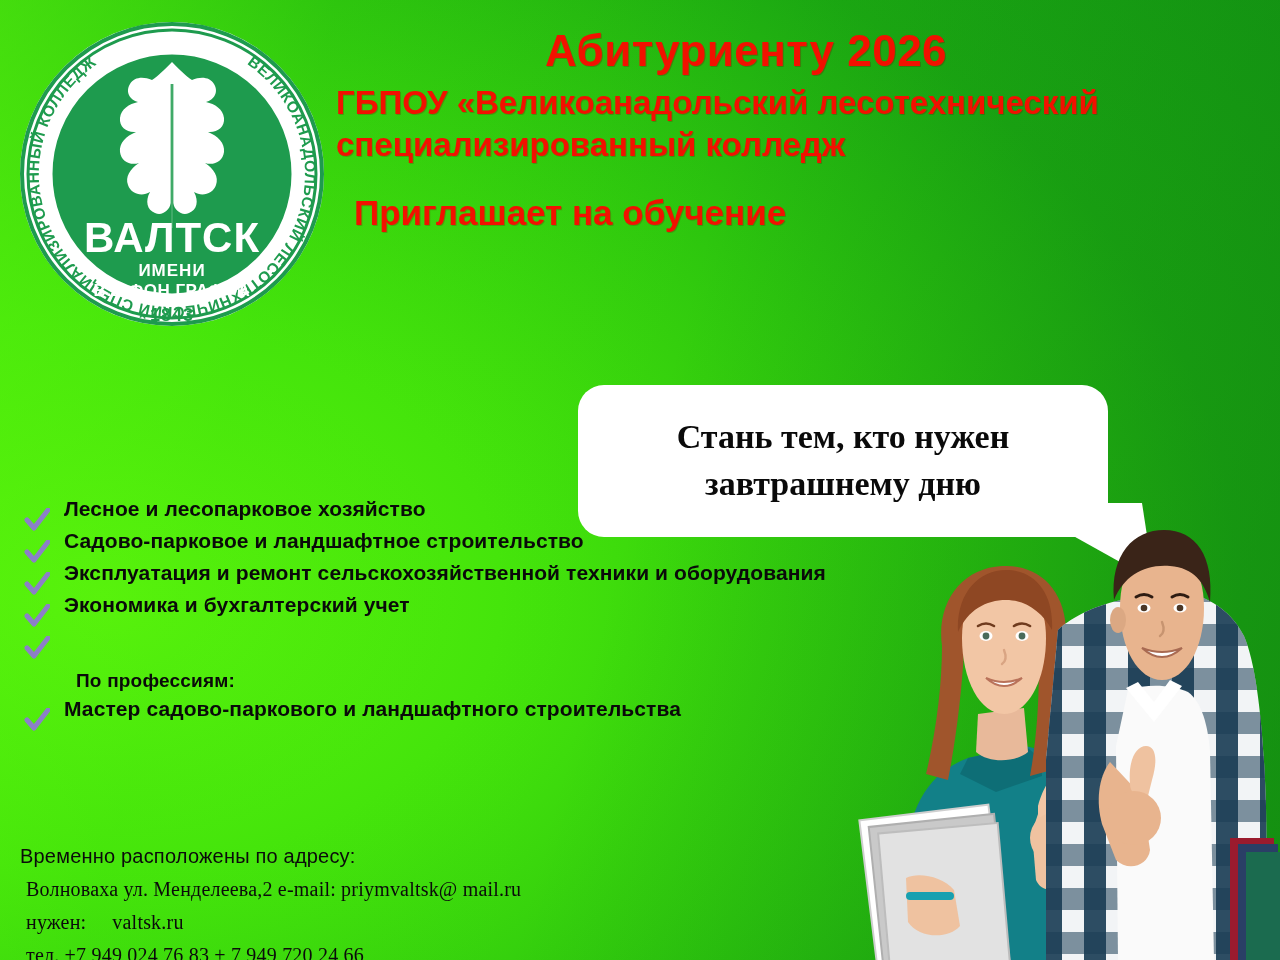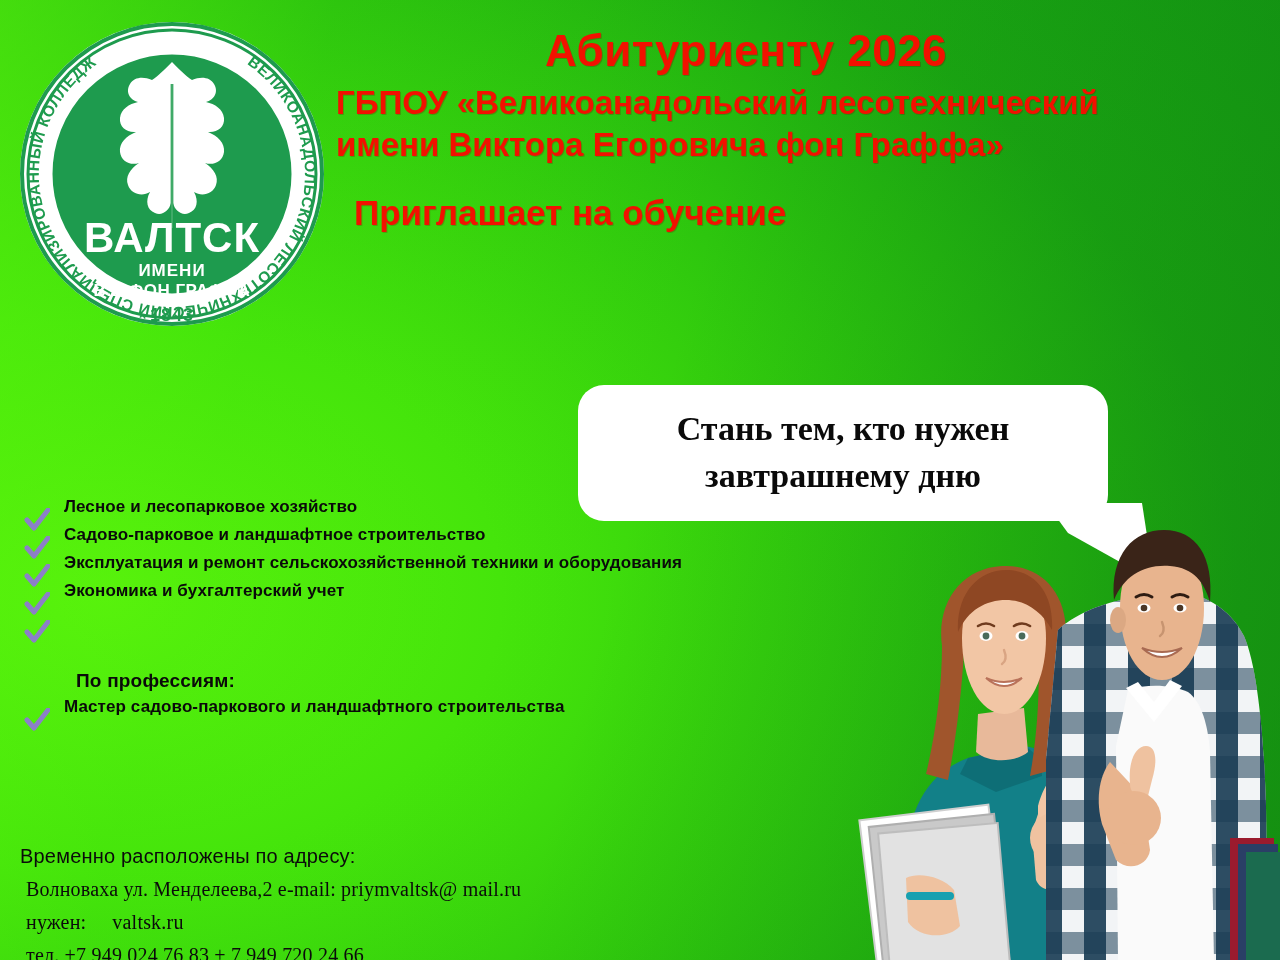--- a/index.html
+++ b/index.html
@@ -73,21 +73,21 @@
     margin: 26px 0 0 18px;
     text-shadow: 1px 1px 0 rgba(120,0,0,0.22);
   }
 
   
   .bubble {
     position: absolute;
     left: 578px;
     top: 385px;
     width: 530px;
-    height: 136px;
+    height: 152px;
   }
   .bubble-body {
     position: absolute;
     inset: 0;
     background: #FFFFFF;
     border-radius: 26px;
     display: flex;
     flex-direction: column;
     align-items: center;
     justify-content: center;
@@ -118,21 +118,21 @@
     font-size: 19px;
     font-weight: bold;
     margin: 0 0 6px 38px;
     letter-spacing: 0.2px;
   }
   #professions-block .list-heading { margin-left: 56px; }
 
   .list-item {
     position: relative;
     color: #0A0A0A;
-    font-size: 17px;
+    font-size: 21px;
     font-weight: bold;
     line-height: 1.0;
     margin: 0 0 11px 44px;
     letter-spacing: 0.1px;
     white-space: nowrap;
   }
   .check {
     position: absolute;
     left: -40px;
     top: 10px;
@@ -232,21 +232,21 @@
       <text x="160" y="238" text-anchor="middle" font-family="Liberation Sans, sans-serif" font-size="42" font-weight="bold" fill="#FFFFFF" letter-spacing="1">ВАЛТСК</text>
       <text x="160" y="262" text-anchor="middle" font-family="Liberation Sans, sans-serif" font-size="17" font-weight="bold" fill="#FFFFFF" letter-spacing="1">ИМЕНИ</text>
       <text x="160" y="282" text-anchor="middle" font-family="Liberation Sans, sans-serif" font-size="17" font-weight="bold" fill="#FFFFFF" letter-spacing="0.5">В.Е.ФОН ГРАФФА</text>
       <text x="160" y="307" text-anchor="middle" font-family="Liberation Sans, sans-serif" font-size="18" font-weight="bold" fill="#1E9B4E" letter-spacing="1">1843</text>
     </svg>
   </div>
 
   <div class="headline">
     <h1 class="title-main">Абитуриенту 2026</h1>
     <p class="org-line">ГБПОУ «Великоанадольский лесотехнический</p>
-    <p class="org-line">имени Виктора Егоровича фон Граффа»</p>
+    <p class="org-line">специализированный колледж</p>
     <p class="invite">Приглашает на обучение</p>
   </div>
 
   <div class="bubble">
     <svg class="bubble-tail" viewBox="0 0 110 80" xmlns="http://www.w3.org/2000/svg">
       <polygon points="0,0 96,0 108,78 22,30" fill="#FFFFFF"></polygon>
     </svg>
     <div class="bubble-body">
       <div class="bubble-line">Стань тем, кто нужен</div>
       <div class="bubble-line">завтрашнему дню</div>

